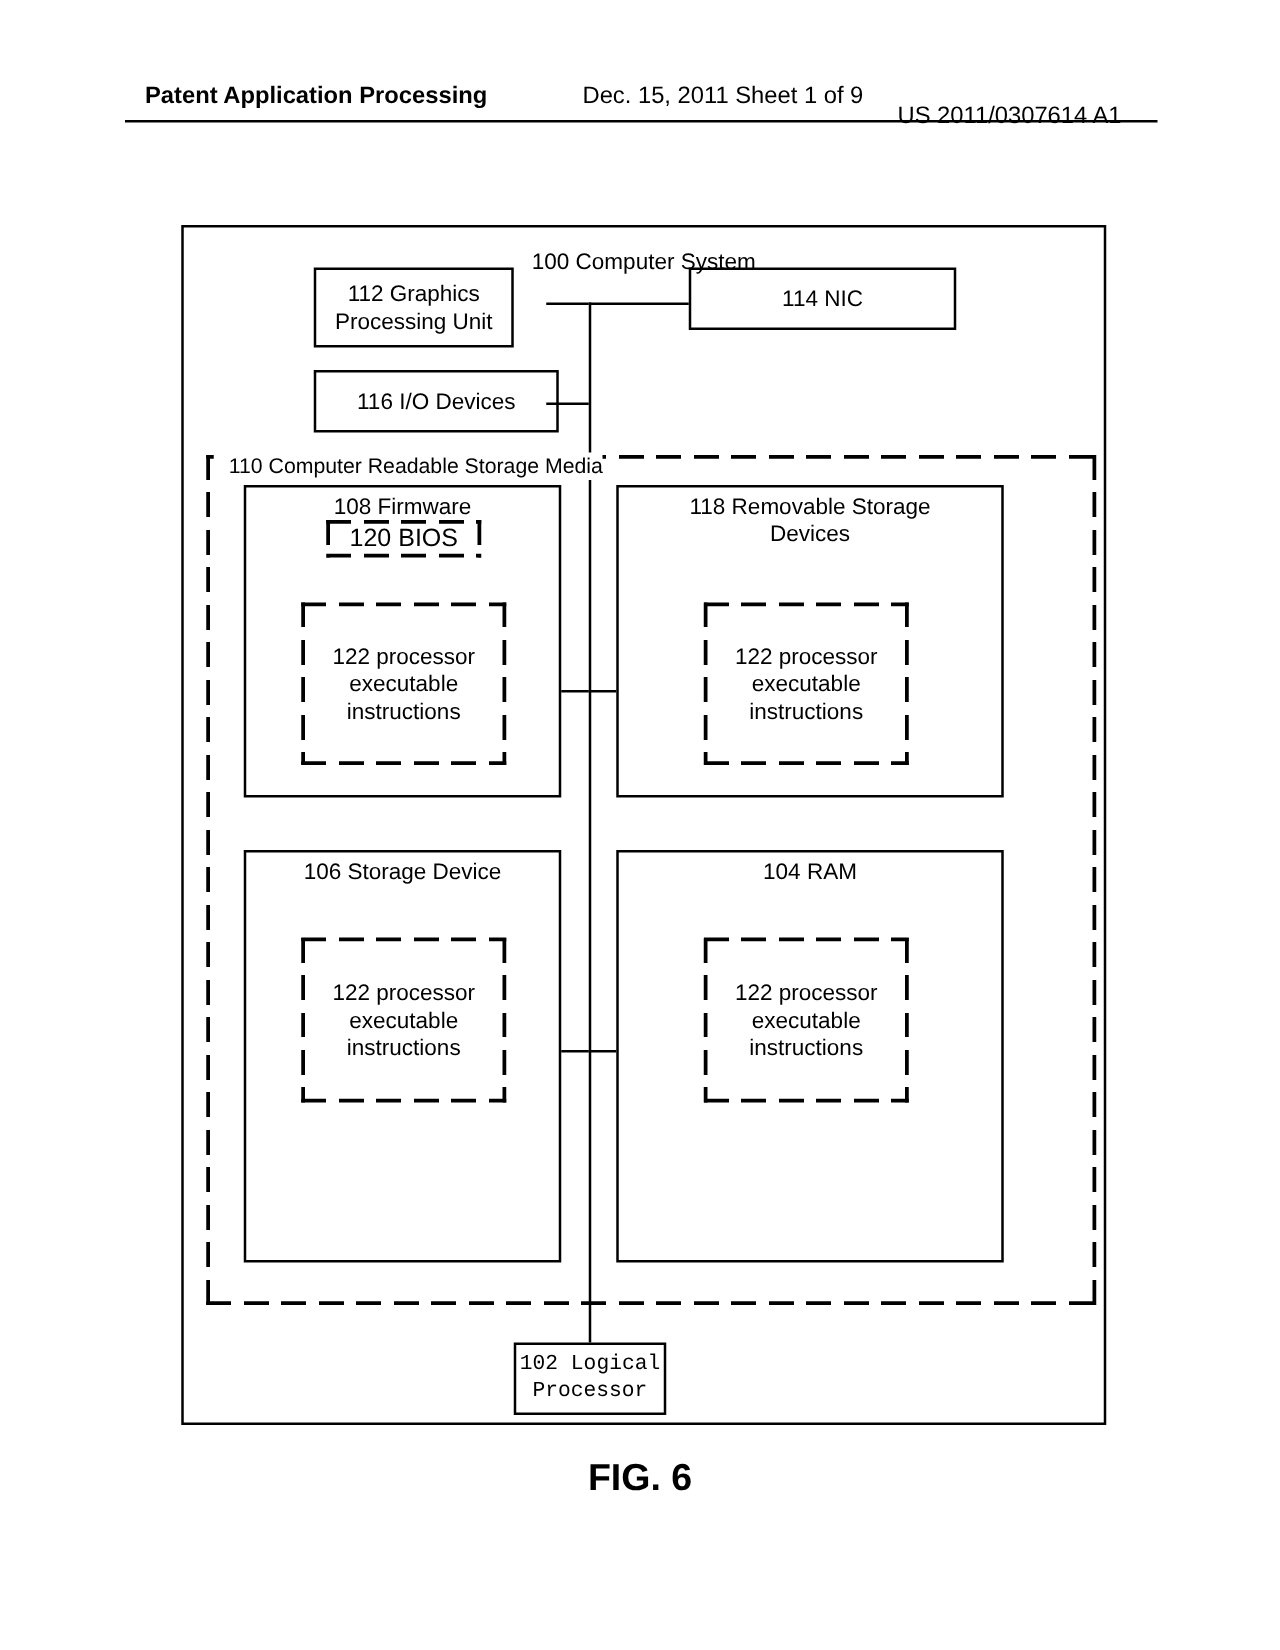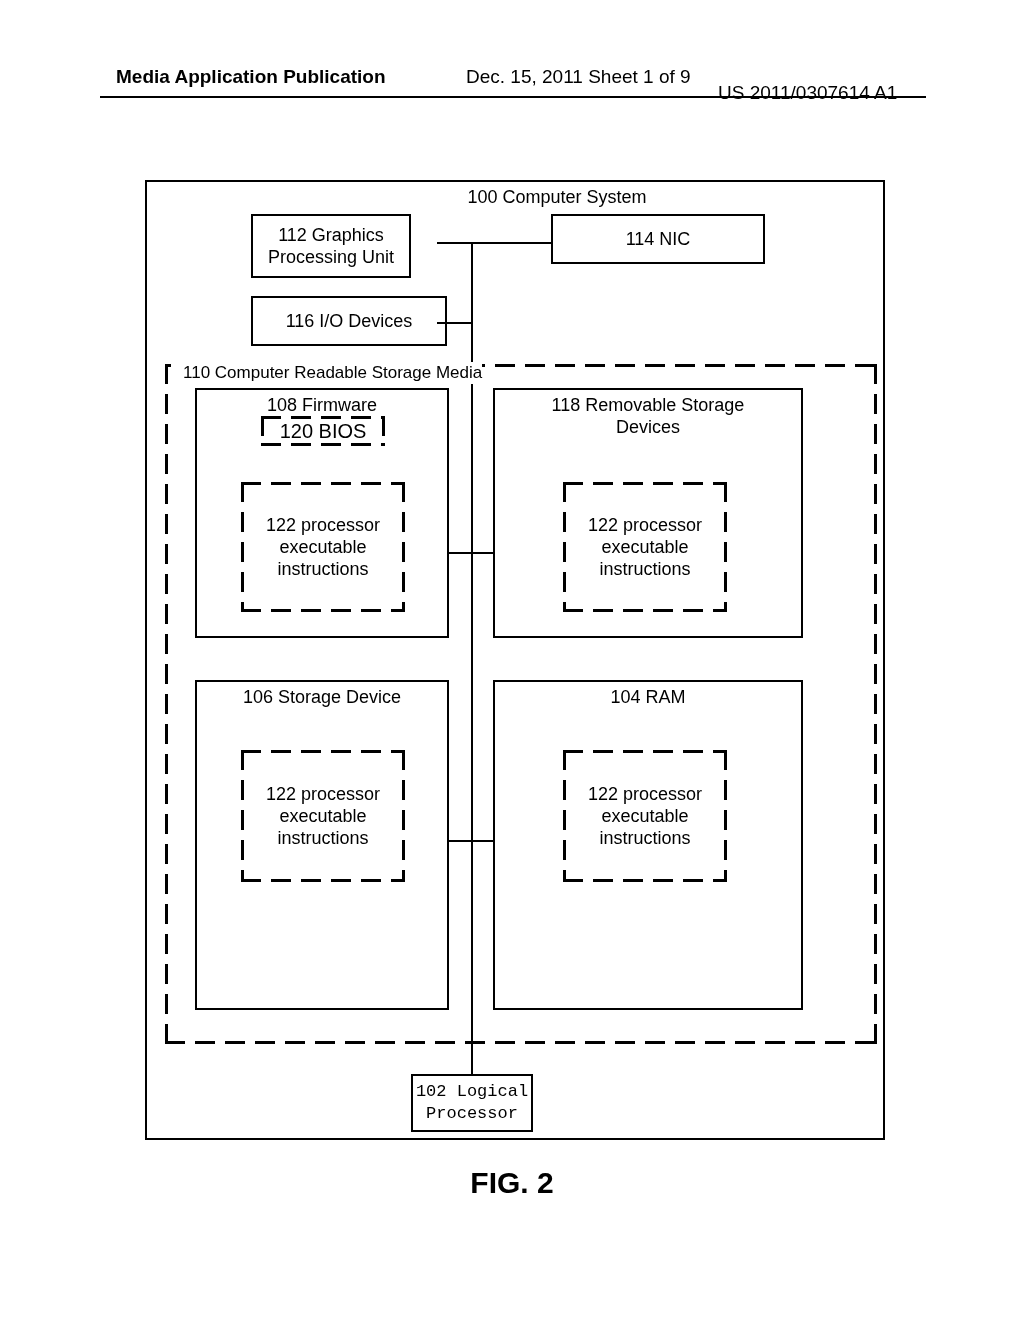--- a/index.html
+++ b/index.html
@@ -111,30 +111,30 @@
     font-size: 30px;
     font-weight: bold;
   }
 </style>
 </head>
 <body>
 
 <div class="page">
 
   <div class="header">
-    <div class="header-left">Media Application Publication</div>
+    <div class="header-left">Patent Application Processing</div>
     <div class="header-mid">Dec. 15, 2011  Sheet 1 of 9</div>
     <div class="header-right">US 2011/0307614 A1</div>
   </div>
   <div class="header-rule"></div>
 
   <div class="canvas">
 
     <div class="box" style="left:0; top:0; width:740px; height:960px;">
-      <div class="label-top" style="top:4px;padding-left:42px;">100 Computer System</div>
+      <div class="label-top" style="top:16px;">100 Computer System</div>
     </div>
 
     <div class="vline" style="left:326px; top:62px; height:832px;"></div>
 
     <div class="box" style="left:106px; top:34px; width:160px; height:64px;">
       <div class="label-centered" style="white-space:pre-line;">112  Graphics
 Processing Unit</div>
     </div>
     <div class="hline" style="left:292px; top:62px; width:34px;"></div>
 
@@ -201,15 +201,15 @@
 instructions</div>
     </div>
 
     <div class="box" style="left:266px; top:894px; width:122px; height:58px;">
       <div class="label-centered" style="white-space:pre-line; font-size:17px;font-family:Liberation Mono, monospace;">102 Logical
 Processor</div>
     </div>
 
   </div>
 
-  <div class="fig-caption">FIG. 2</div>
+  <div class="fig-caption">FIG. 6</div>
 
 </div>
 
 </body></html>

